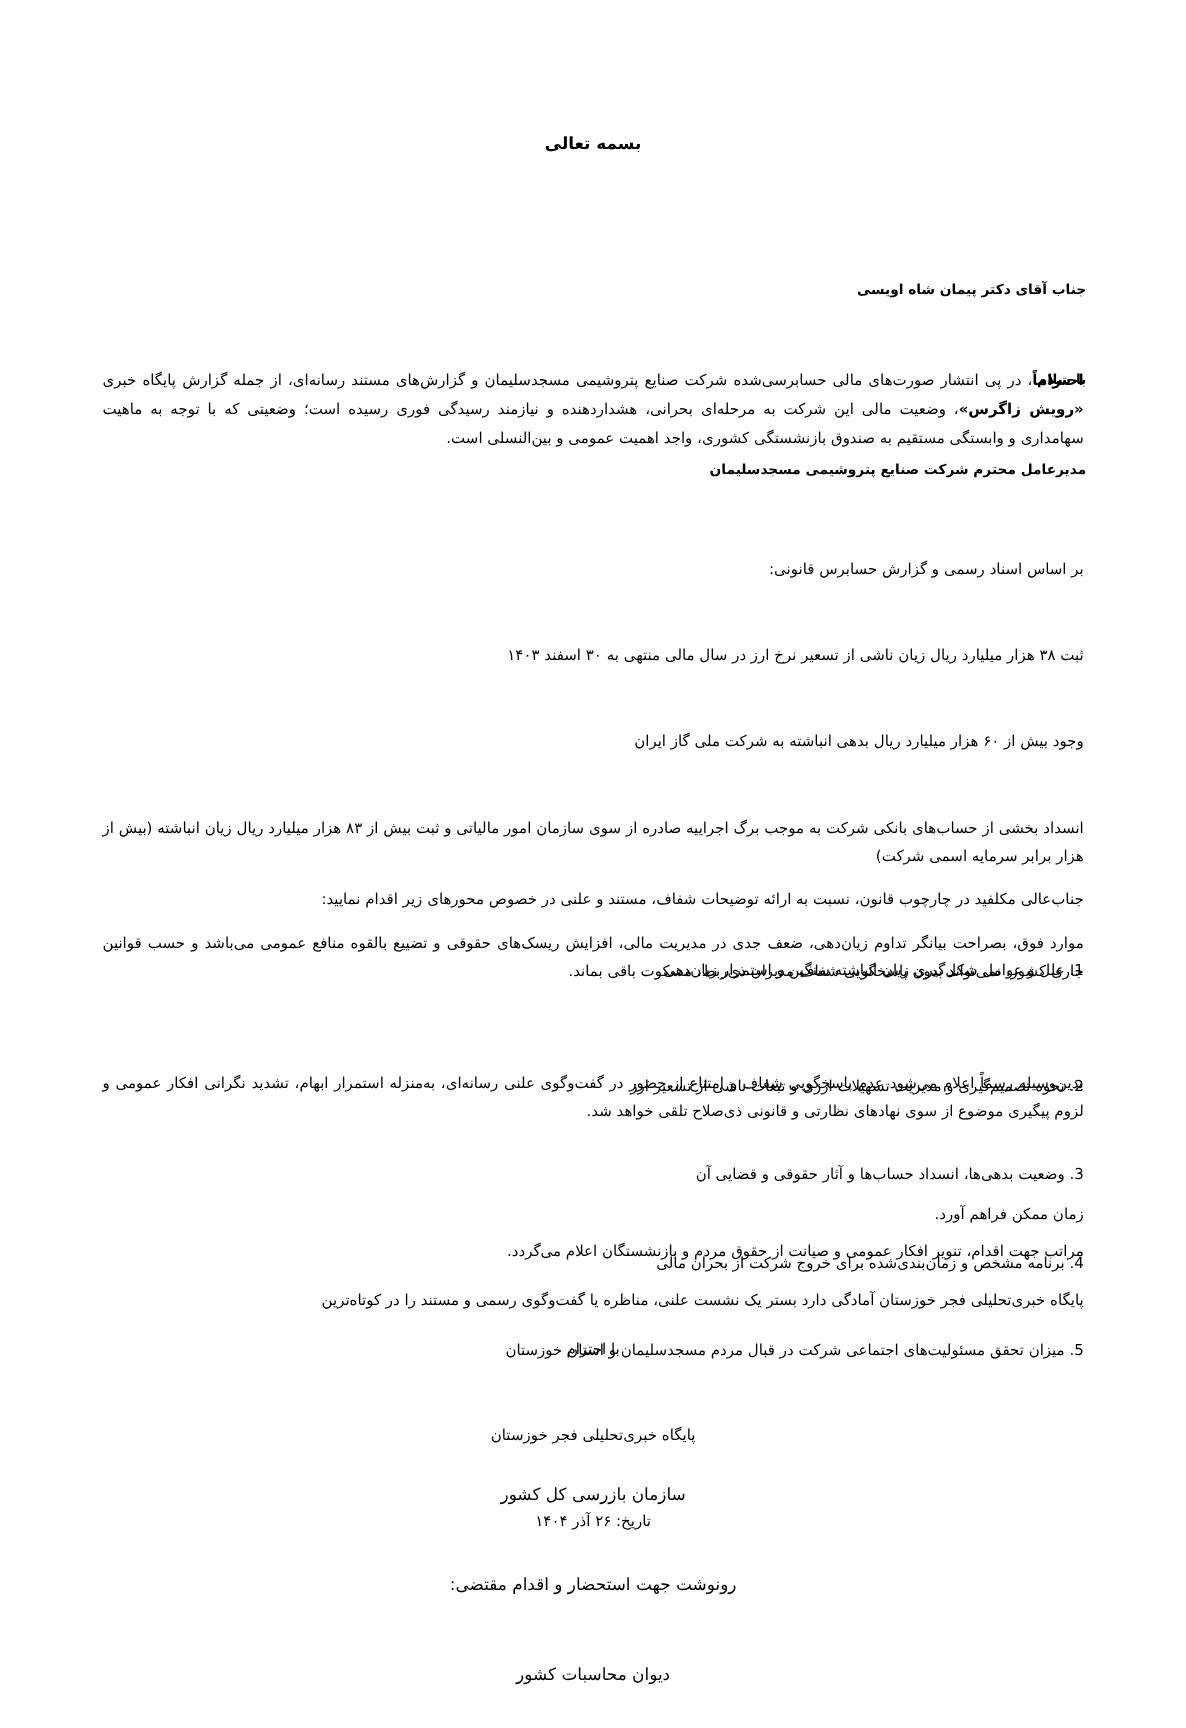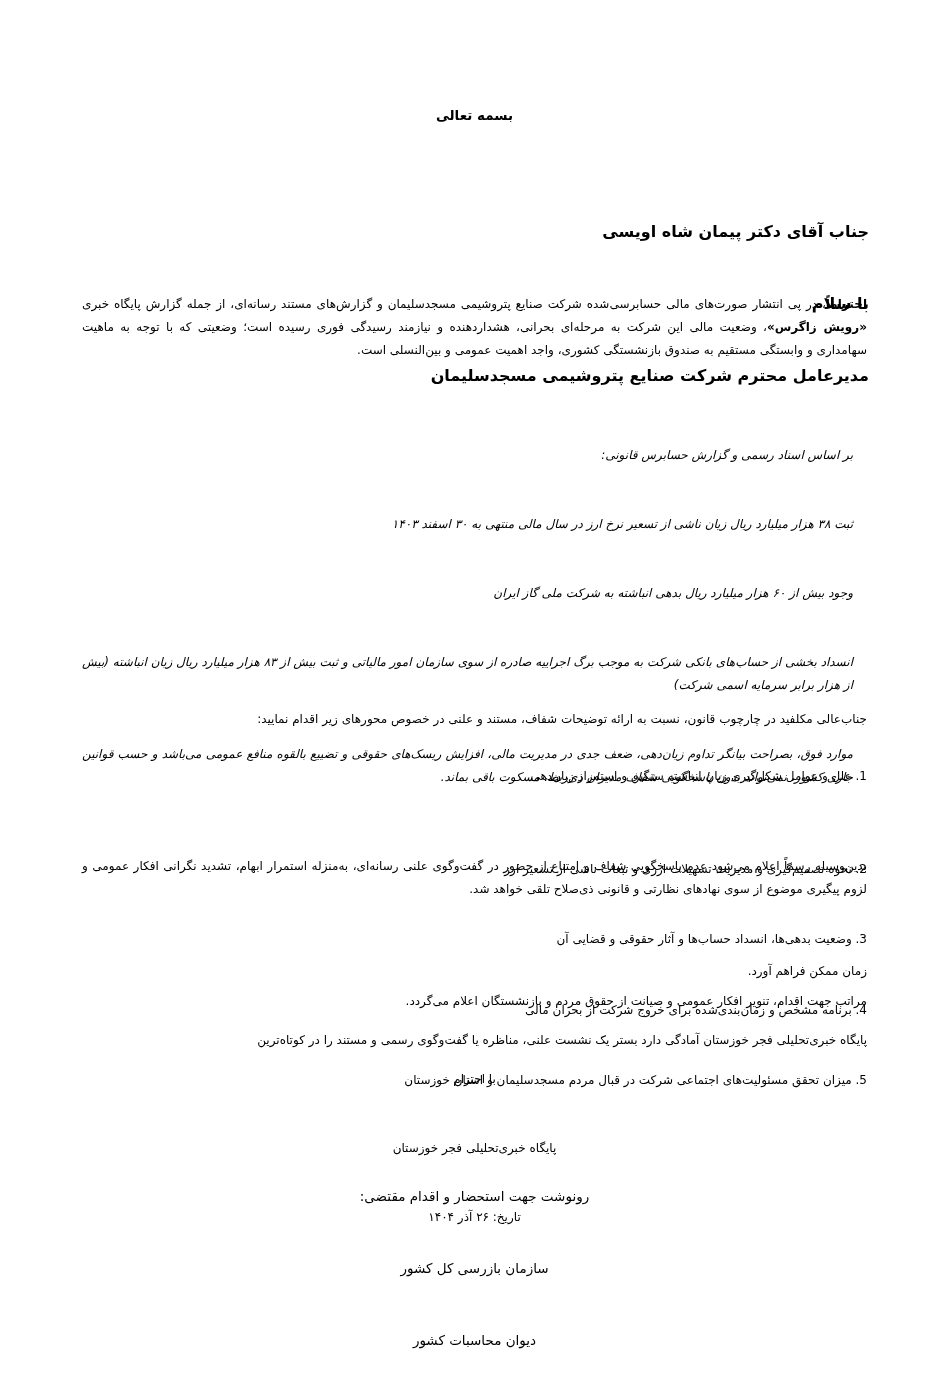--- a/index.html
+++ b/index.html
@@ -45,40 +45,39 @@
     font-size: 13.5px;
     font-weight: bold;
     letter-spacing: 0.2px;
   }
 
   #addressee {
     top: 172px;
     right: 80px;
     left: 80px;
     font-weight: bold;
-    font-size: 16px;
+    font-size: 11px;
     line-height: 24px;
     text-align: right;
     text-align-last: right;
   }
   #addressee div { display: block; }
 
   #para-intro {
     top: 281px;
     right: 82px;
     left: 82px;
   }
 
   #para-docs {
     top: 398px;
-    right: 96px;
-    left: 82px;
-    text-align: right;
-    text-align-last: right;
-    font-style: italic;
+    right: 82px;
+    left: 82px;
+    text-align: right;
+    text-align-last: right;
   }
   #para-docs .ln { display: block; }
   #para-docs .ln.just { text-align: justify; text-align-last: right; }
 
   #para-agency {
     top: 598px;
     right: 82px;
     left: 82px;
   }
 
@@ -190,21 +189,21 @@
 
   <p class="blk" id="para-closing">مراتب جهت اقدام، تنویر افکار عمومی و صیانت از حقوق مردم و بازنشستگان اعلام می‌گردد.</p>
 
   <div class="blk center" id="signature">
     <span class="ln">با احترام</span>
     <span class="ln">پایگاه خبری‌تحلیلی فجر خوزستان</span>
     <span class="ln">تاریخ: ۲۶ آذر ۱۴۰۴</span>
   </div>
 
   <div class="blk center" id="cc-block">
+    <span class="ln">سازمان بازرسی کل کشور</span>
     <span class="ln">رونوشت جهت استحضار و اقدام مقتضی:</span>
-    <span class="ln">سازمان بازرسی کل کشور</span>
     <span class="ln">دیوان محاسبات کشور</span>
     
     
     
   </div>
 
 </div>
 
 </body></html>

